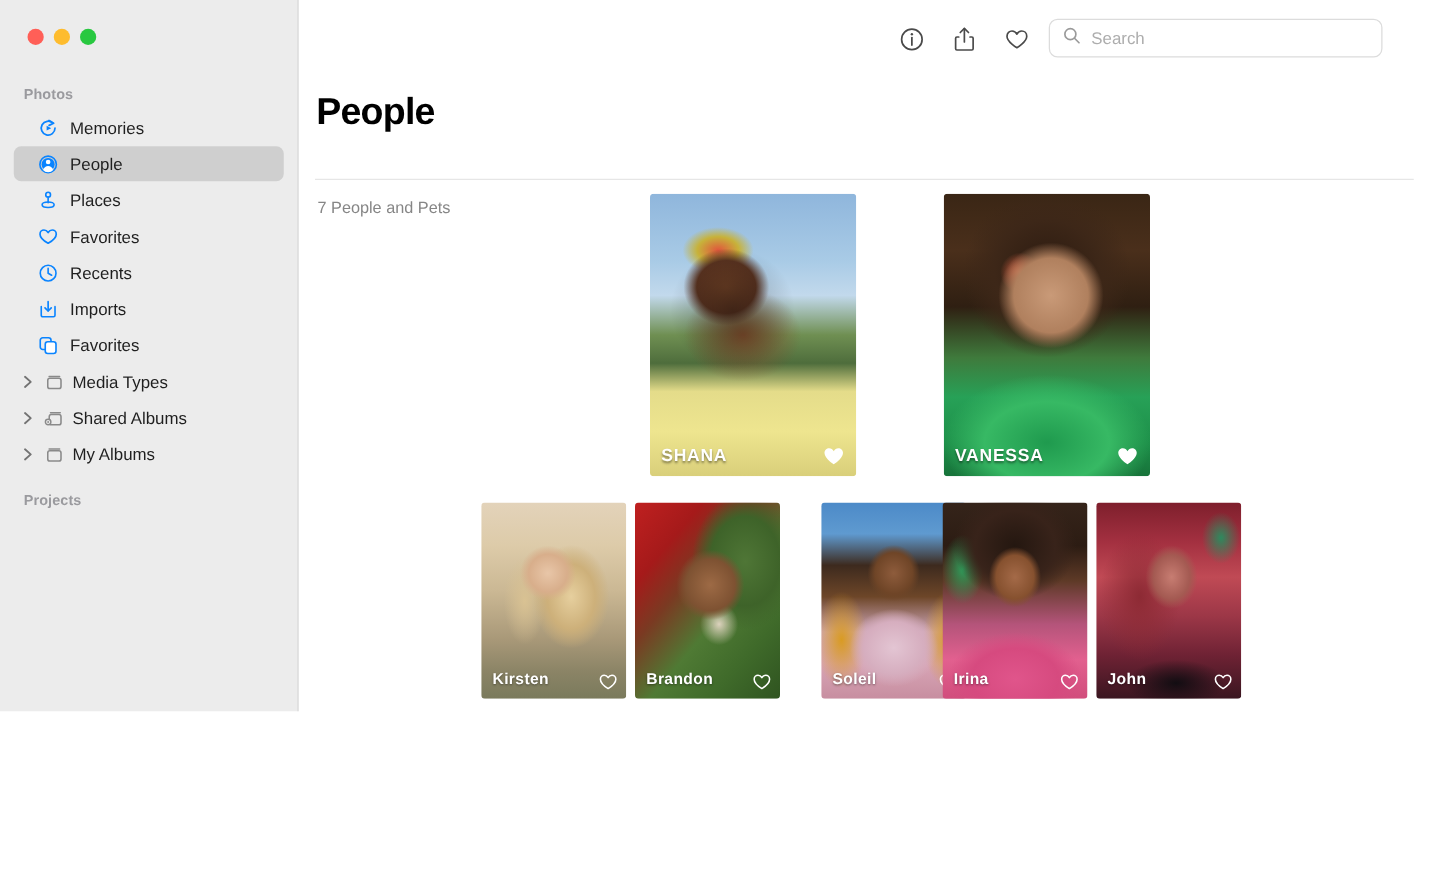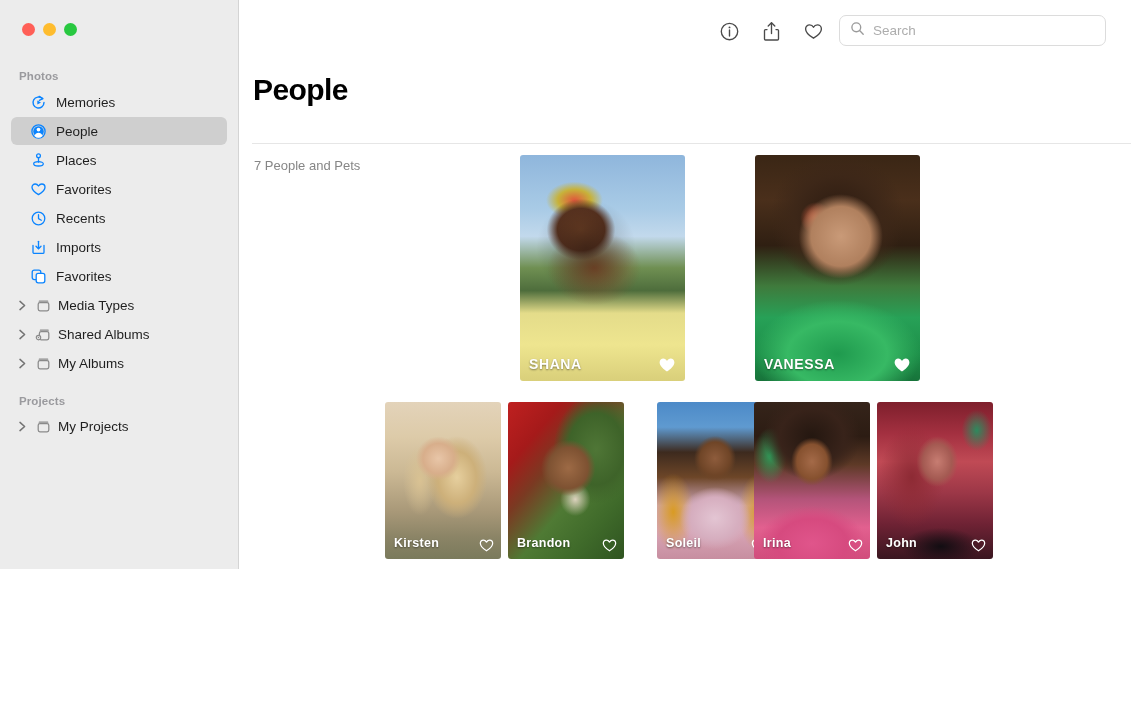--- a/index.html
+++ b/index.html
@@ -430,34 +430,20 @@
           <svg width="17" height="17" viewBox="0 0 17 17">
             <path d="M4.3 4.2 H12.7" stroke="#8a8a8a" stroke-width="1.2" stroke-linecap="round"></path>
             <rect x="3.2" y="5.6" width="10.6" height="8.2" rx="1.7" fill="none" stroke="#8a8a8a" stroke-width="1.25"></rect>
           </svg>
         </span>
         <span class="nav-label">My Albums</span>
       </div>
 
       <div class="section-header projects">Projects</div>
 
-      <div class="album-item">
-        <span class="chevron">
-          <svg width="9" height="11" viewBox="0 0 9 11">
-              <path d="M2 1.4 L6.6 5.5 L2 9.6" fill="none" stroke="#737373" stroke-width="1.5" stroke-linecap="round" stroke-linejoin="round"></path>
-            </svg>
-        </span>
-        <span class="album-icon">
-          <svg width="17" height="17" viewBox="0 0 17 17">
-            <path d="M4.3 4.2 H12.7" stroke="#8a8a8a" stroke-width="1.2" stroke-linecap="round"></path>
-            <rect x="3.2" y="5.6" width="10.6" height="8.2" rx="1.7" fill="none" stroke="#8a8a8a" stroke-width="1.25"></rect>
-          </svg>
-        </span>
-        <span class="nav-label">My Projects</span>
-      </div>
 
     </div>
   </div>
 
   <div class="main">
 
     <div class="toolbar">
       <div class="toolbar-icons">
 
         <div class="tb-btn">

